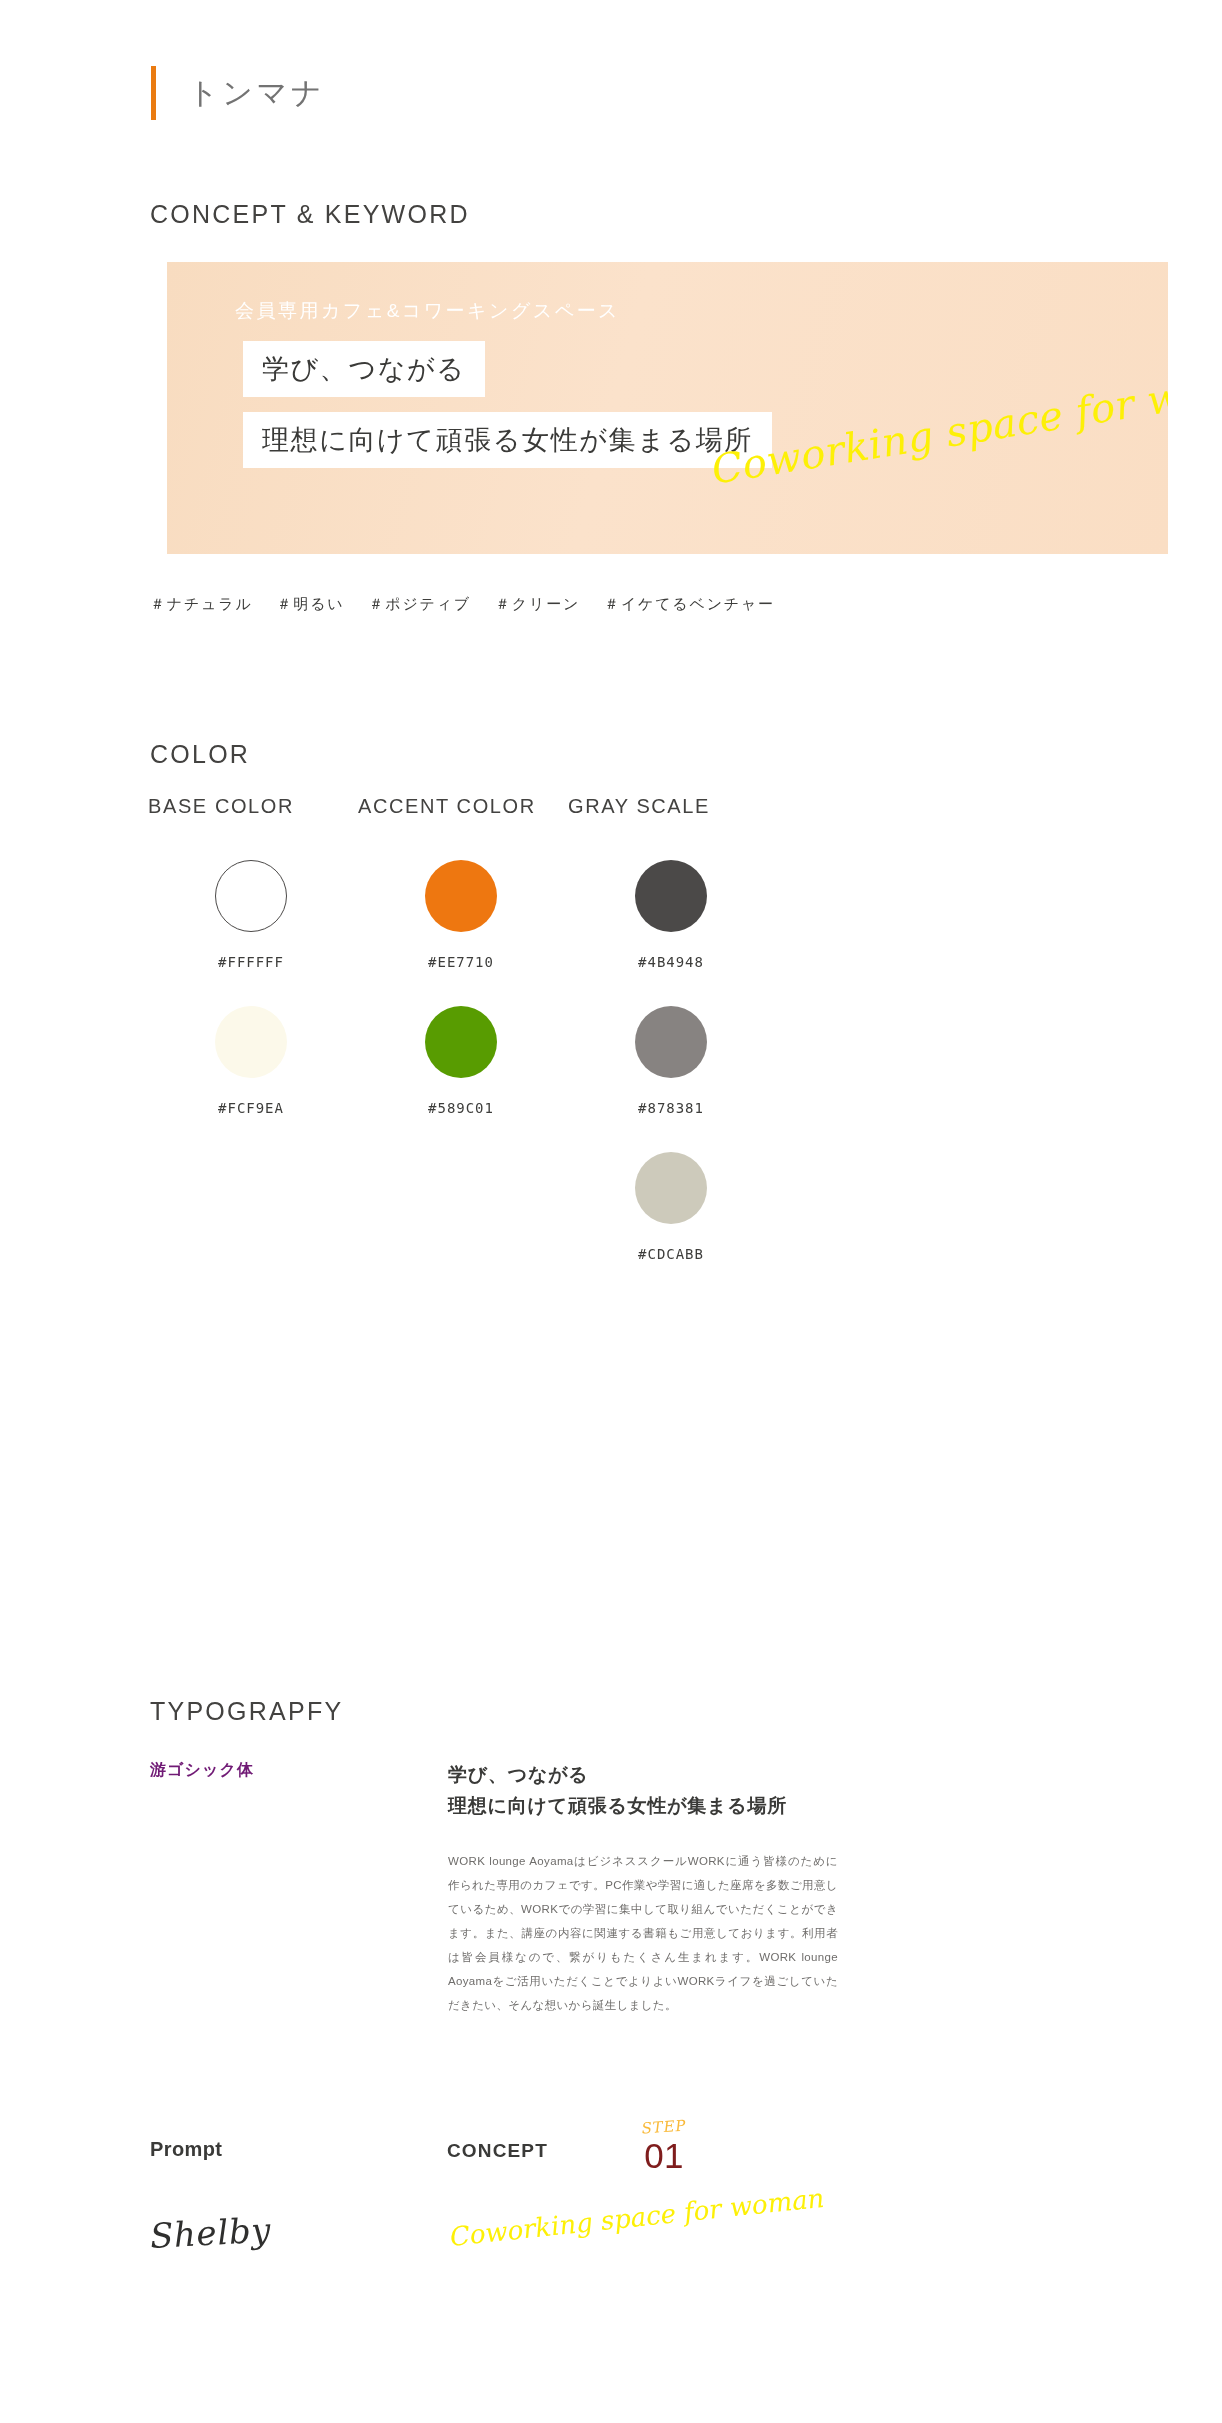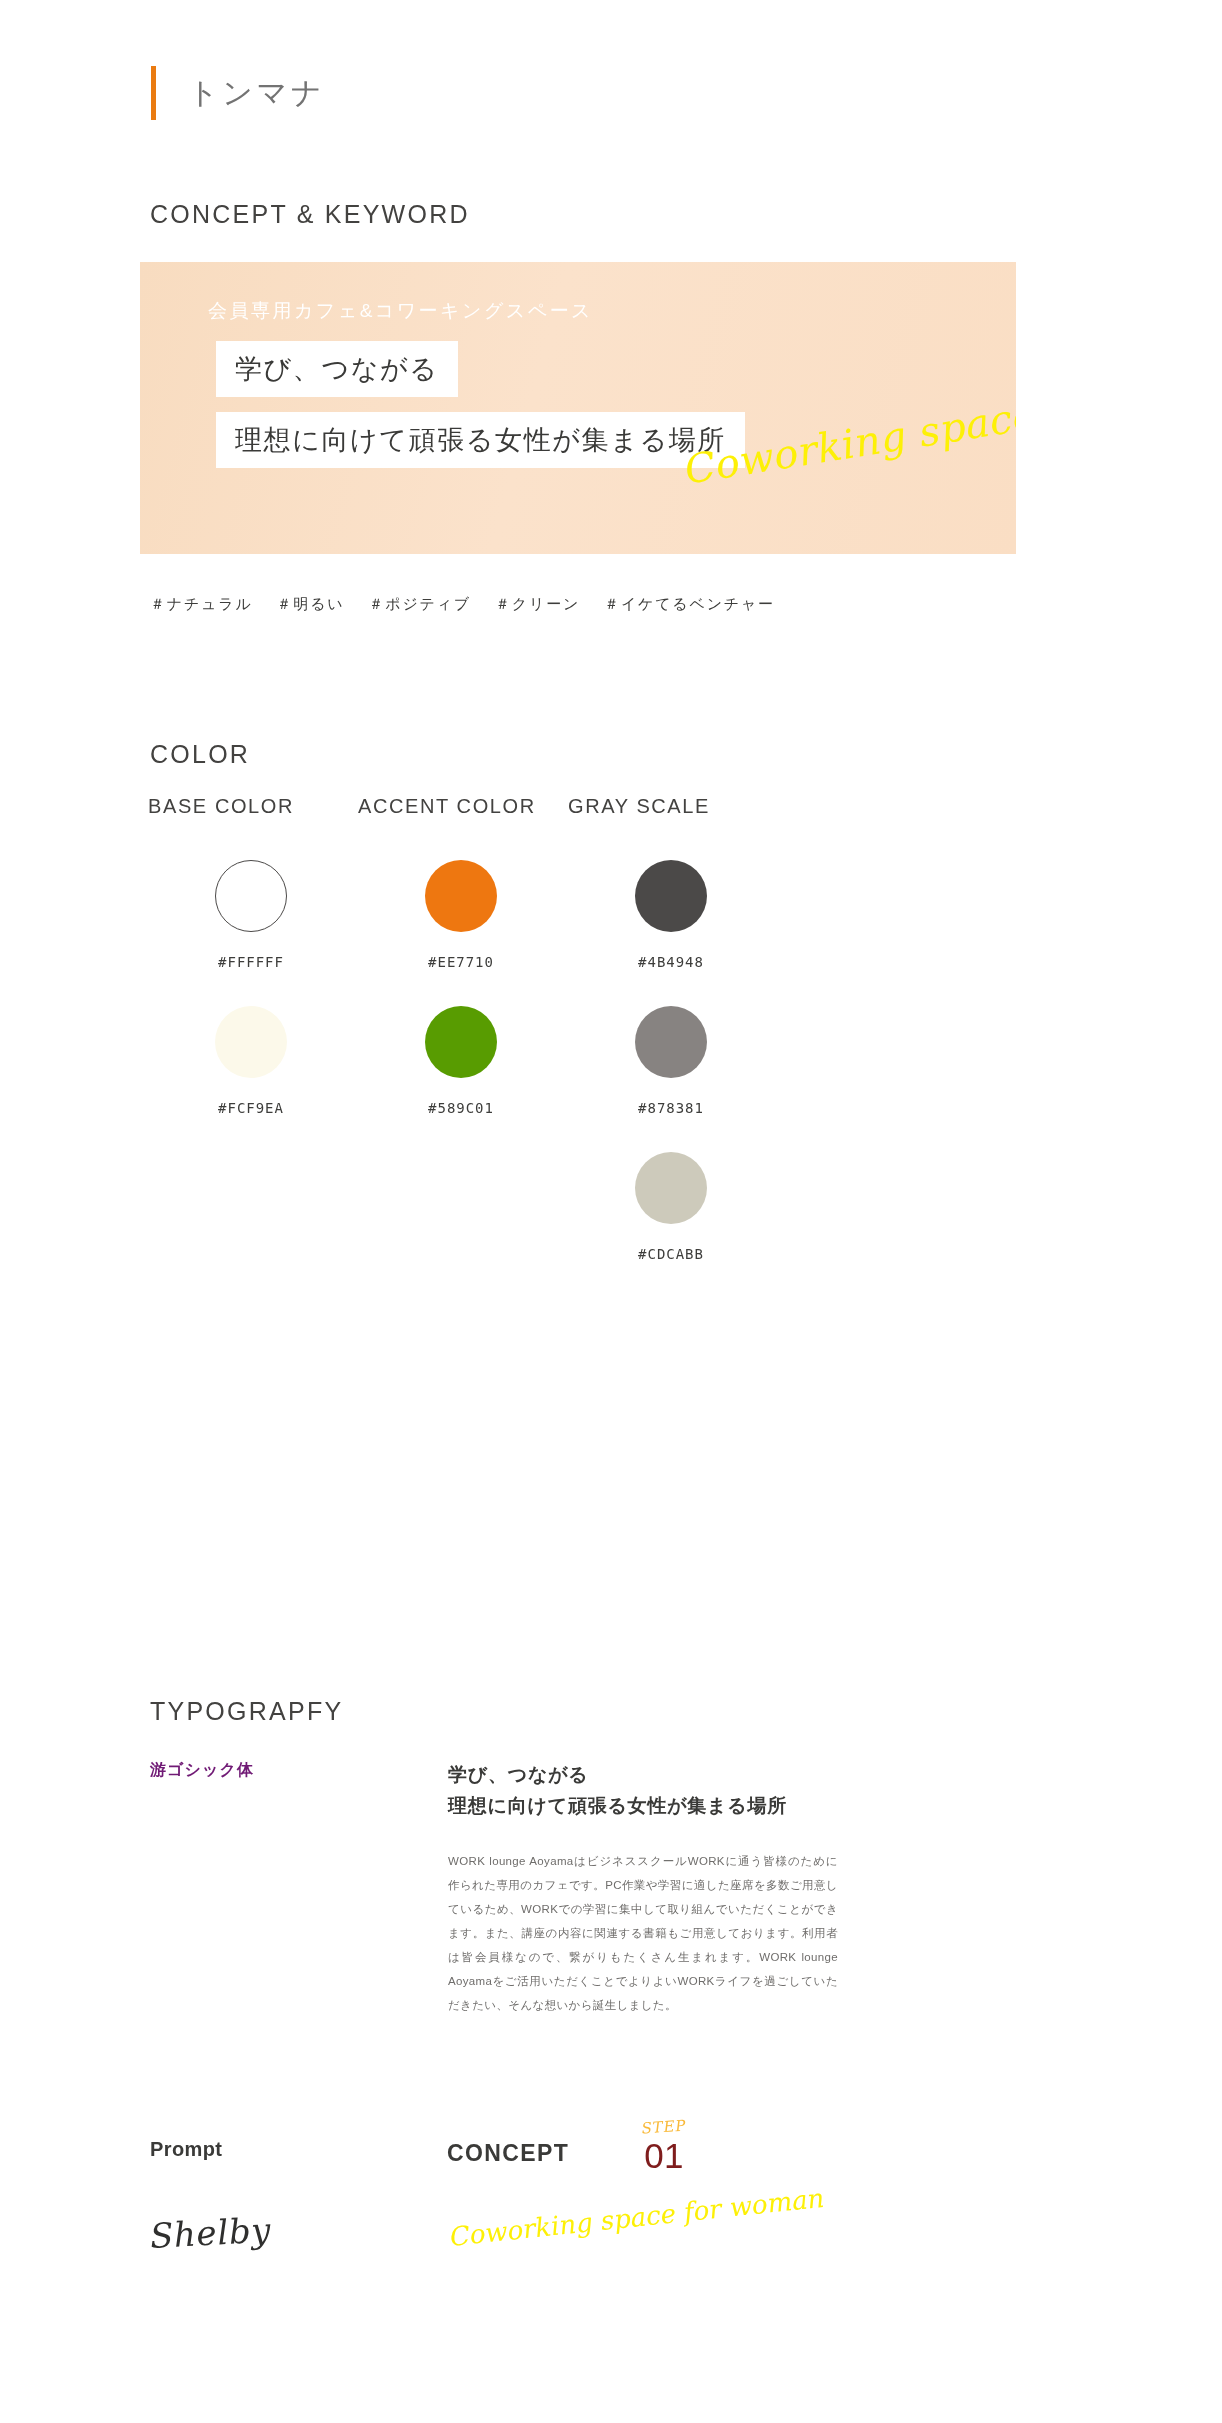--- a/index.html
+++ b/index.html
@@ -58,23 +58,23 @@
     font-weight: 400;
     white-space: nowrap;
   }
   #heading-concept { top: 200px; }
   #heading-color   { top: 740px; }
   #heading-typo    { top: 1697px; }
 
   
   .concept-banner {
     position: absolute;
-    left: 140px;
+    left: 167px;
     top: 262px;
-    width: 876px;
+    width: 1001px;
     height: 292px;
     background: linear-gradient(105deg, #f8dcc0 0%, #fbe2cb 45%, #fadec4 100%);
     overflow: hidden;
   }
   .banner-sub {
     position: absolute;
     left: 68px;
     top: 36px;
     font-size: 19px;
     letter-spacing: 0.13em;
@@ -241,21 +241,21 @@
     top: 10px;
     font-size: 20px;
     color: #3a3a38;
     font-weight: 700;
     letter-spacing: 0.02em;
   }
   .footer-concept {
     position: absolute;
     left: 297px;
     top: 12px;
-    font-size: 23px;
+    font-size: 19px;
     color: #3a3a38;
     font-weight: 700;
     letter-spacing: 0.06em;
   }
   .step-badge {
     position: absolute;
     left: 477px;
     top: -10px;
     text-align: center;
     width: 74px;

